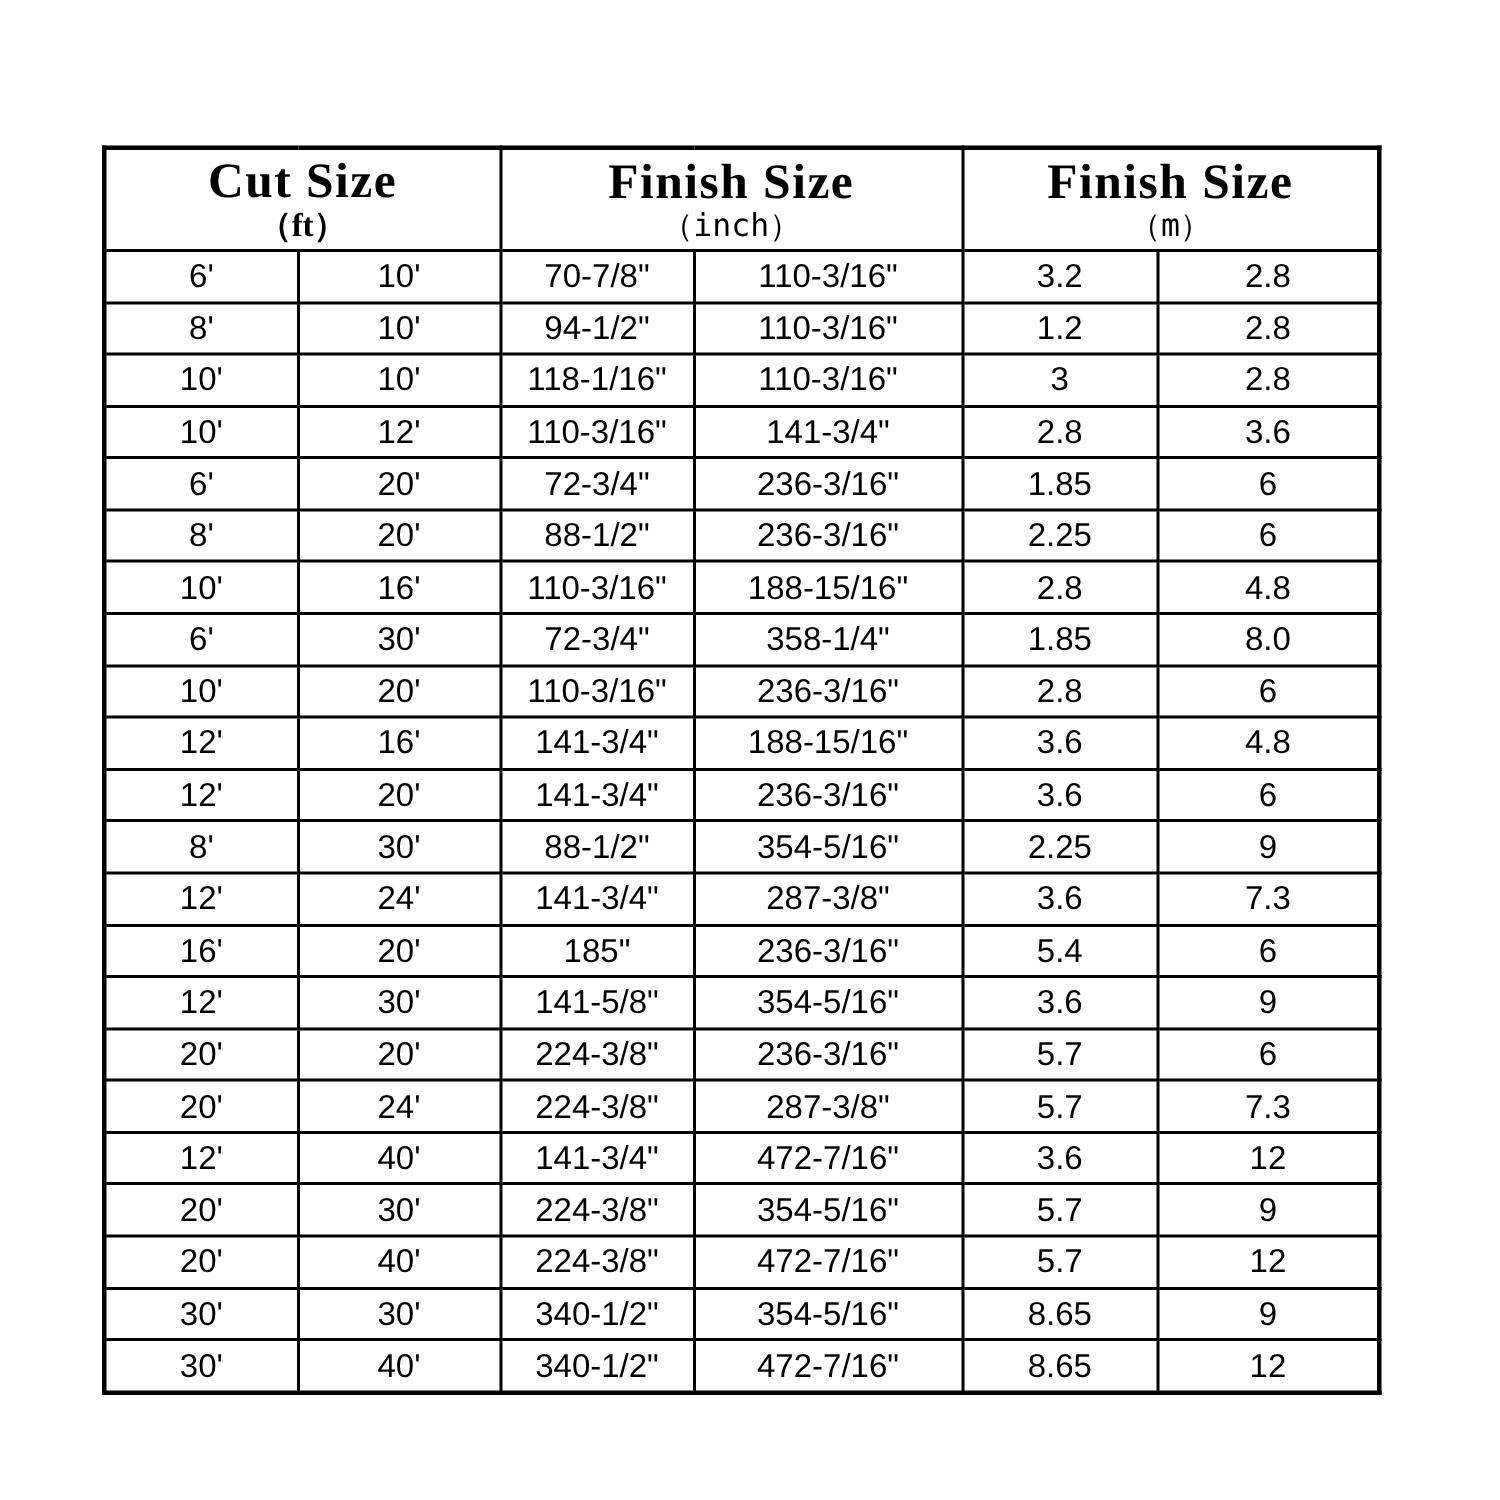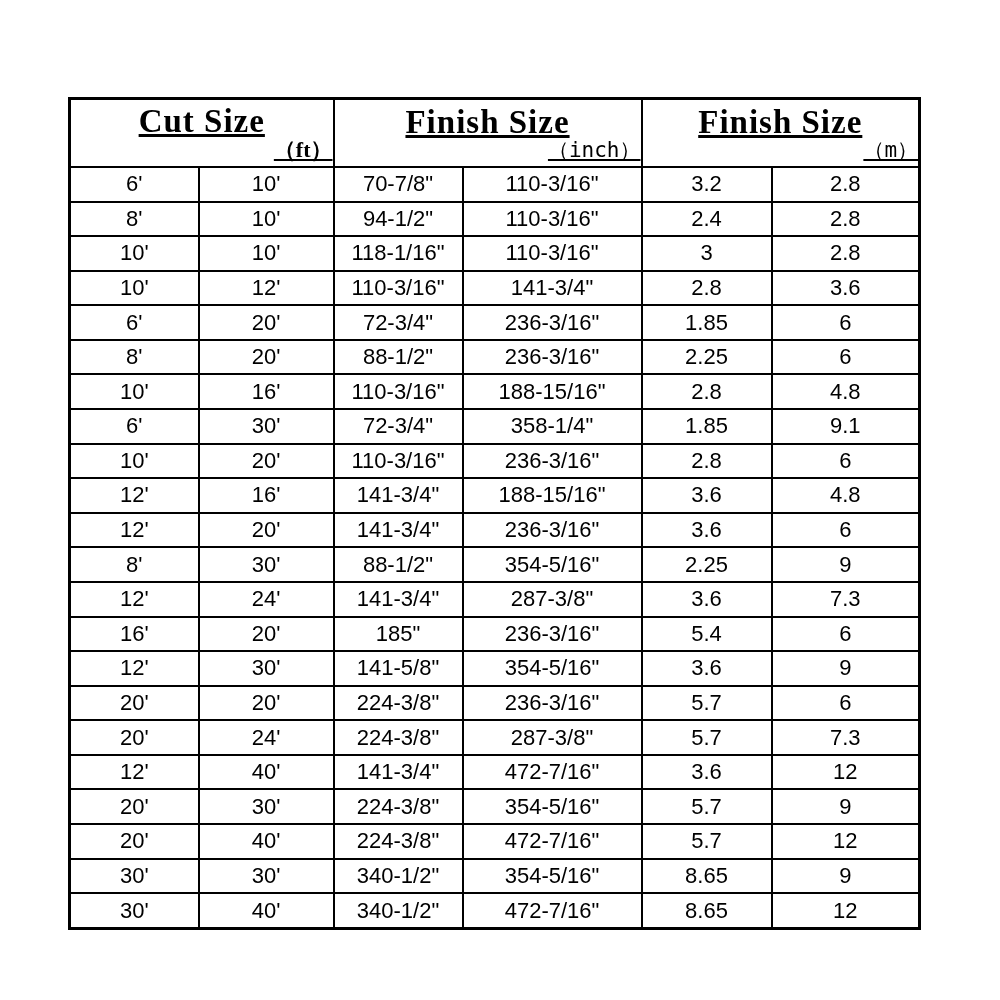--- a/index.html
+++ b/index.html
@@ -34,34 +34,32 @@
     overflow: hidden;
     white-space: nowrap;
   }
   table.size-chart thead th {
     height: 66px;
     font-family: "Liberation Serif", serif;
     font-weight: bold;
     font-size: 33px;
     line-height: 1.0;
     color: #000000;
-    text-decoration: underline;
   }
   .hdr-label {
     display: block;
     letter-spacing: 1px;
   }
   .hdr-unit {
     display: block;
     font-size: 21px;
     font-weight: normal;
     font-family: "DejaVu Sans Mono", monospace;
     letter-spacing: 0px;
     margin-top: 1px;
-    text-align: right;
   }
   th.cut-header .hdr-unit {
     font-family: "Liberation Serif", serif;
     font-weight: bold;
     font-size: 22px;
   }
   table.size-chart tbody td {
     font-family: "Liberation Sans", sans-serif;
     font-size: 22px;
     color: #000000;
@@ -103,21 +101,21 @@
     <td>70-7/8"</td>
     <td>110-3/16"</td>
     <td>3.2</td>
     <td>2.8</td>
   </tr>
         <tr>
     <td>8'</td>
     <td>10'</td>
     <td>94-1/2"</td>
     <td>110-3/16"</td>
-    <td>2.4</td>
+    <td>1.2</td>
     <td>2.8</td>
   </tr>
         <tr>
     <td>10'</td>
     <td>10'</td>
     <td>118-1/16"</td>
     <td>110-3/16"</td>
     <td>3</td>
     <td>2.8</td>
   </tr>
@@ -152,21 +150,21 @@
     <td>188-15/16"</td>
     <td>2.8</td>
     <td>4.8</td>
   </tr>
         <tr>
     <td>6'</td>
     <td>30'</td>
     <td>72-3/4"</td>
     <td>358-1/4"</td>
     <td>1.85</td>
-    <td>9.1</td>
+    <td>8.0</td>
   </tr>
         <tr>
     <td>10'</td>
     <td>20'</td>
     <td>110-3/16"</td>
     <td>236-3/16"</td>
     <td>2.8</td>
     <td>6</td>
   </tr>
         <tr>

